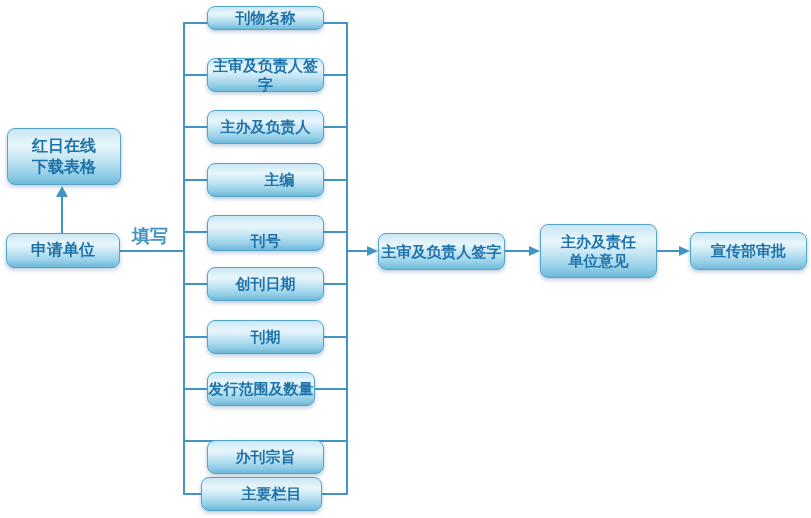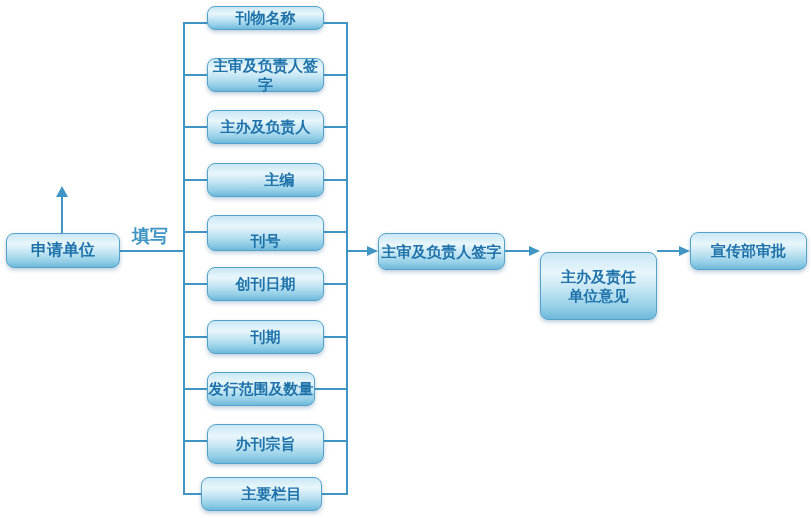--- a/index.html
+++ b/index.html
@@ -19,20 +19,24 @@
     border-top:5px solid transparent;border-bottom:5px solid transparent;border-left:11px solid #4095c4;}
   .arrow-up{position:absolute;width:0;height:0;z-index:1;
     border-left:6px solid transparent;border-right:6px solid transparent;border-bottom:11px solid #4095c4;}
   .edge-label{position:absolute;z-index:3;color:#3e94c2;font-weight:bold;font-size:18px;}
 </style>
 </head>
 <body>
 
 <div class="canvas">
 
+  <div class="node big" style="left:7px;top:128px;width:114px;height:57px;">
+    <span>红日在线</span>
+    <span>下载表格</span>
+  </div>
 
   <div class="vline" style="left:61px;top:197px;height:36px;"></div>
   <div class="arrow-up" style="left:56px;top:186px;"></div>
 
   <div class="node big" style="left:6px;top:233px;width:114px;height:35px;justify-content:center;">
     <span>申请单位</span>
   </div>
 
   <div class="edge-label" style="left:132px;top:224px;">填写</div>
   <div class="hline" style="left:120px;top:250px;width:63px;"></div>
@@ -68,38 +72,38 @@
   </div>
   <div class="node" style="left:207px;top:267px;width:117px;height:34px;">
     <span>创刊日期</span>
   </div>
   <div class="node" style="left:207px;top:320px;width:117px;height:34px;">
     <span>刊期</span>
   </div>
   <div class="node" style="left:207px;top:372px;width:108px;height:34px;">
     <span>发行范围及数量</span>
   </div>
-  <div class="node" style="left:207px;top:424px;width:117px;height:40px;border-radius:9px;">
+  <div class="node" style="left:207px;top:440px;width:117px;height:34px;">
     <span>办刊宗旨</span>
   </div>
   <div class="node" style="left:201px;top:477px;width:121px;height:34px;padding-left:20px;">
     <span>主要栏目</span>
   </div>
 
   <div class="hline" style="left:348px;top:250px;width:19px;"></div>
   <div class="arrow-right" style="left:367px;top:246px;"></div>
 
   <div class="node" style="left:378px;top:233px;width:127px;height:37px;">
     <span>主审及负责人签字</span>
   </div>
 
   <div class="hline" style="left:505px;top:250px;width:24px;"></div>
   <div class="arrow-right" style="left:529px;top:246px;"></div>
 
-  <div class="node" style="left:540px;top:224px;width:117px;height:68px;margin-top:28px;">
+  <div class="node" style="left:540px;top:224px;width:117px;height:54px;">
     <span>主办及责任</span>
     <span>单位意见</span>
   </div>
 
   <div class="hline" style="left:657px;top:250px;width:22px;"></div>
   <div class="arrow-right" style="left:679px;top:246px;"></div>
 
   <div class="node" style="left:690px;top:232px;width:117px;height:38px;">
     <span>宣传部审批</span>
   </div>

